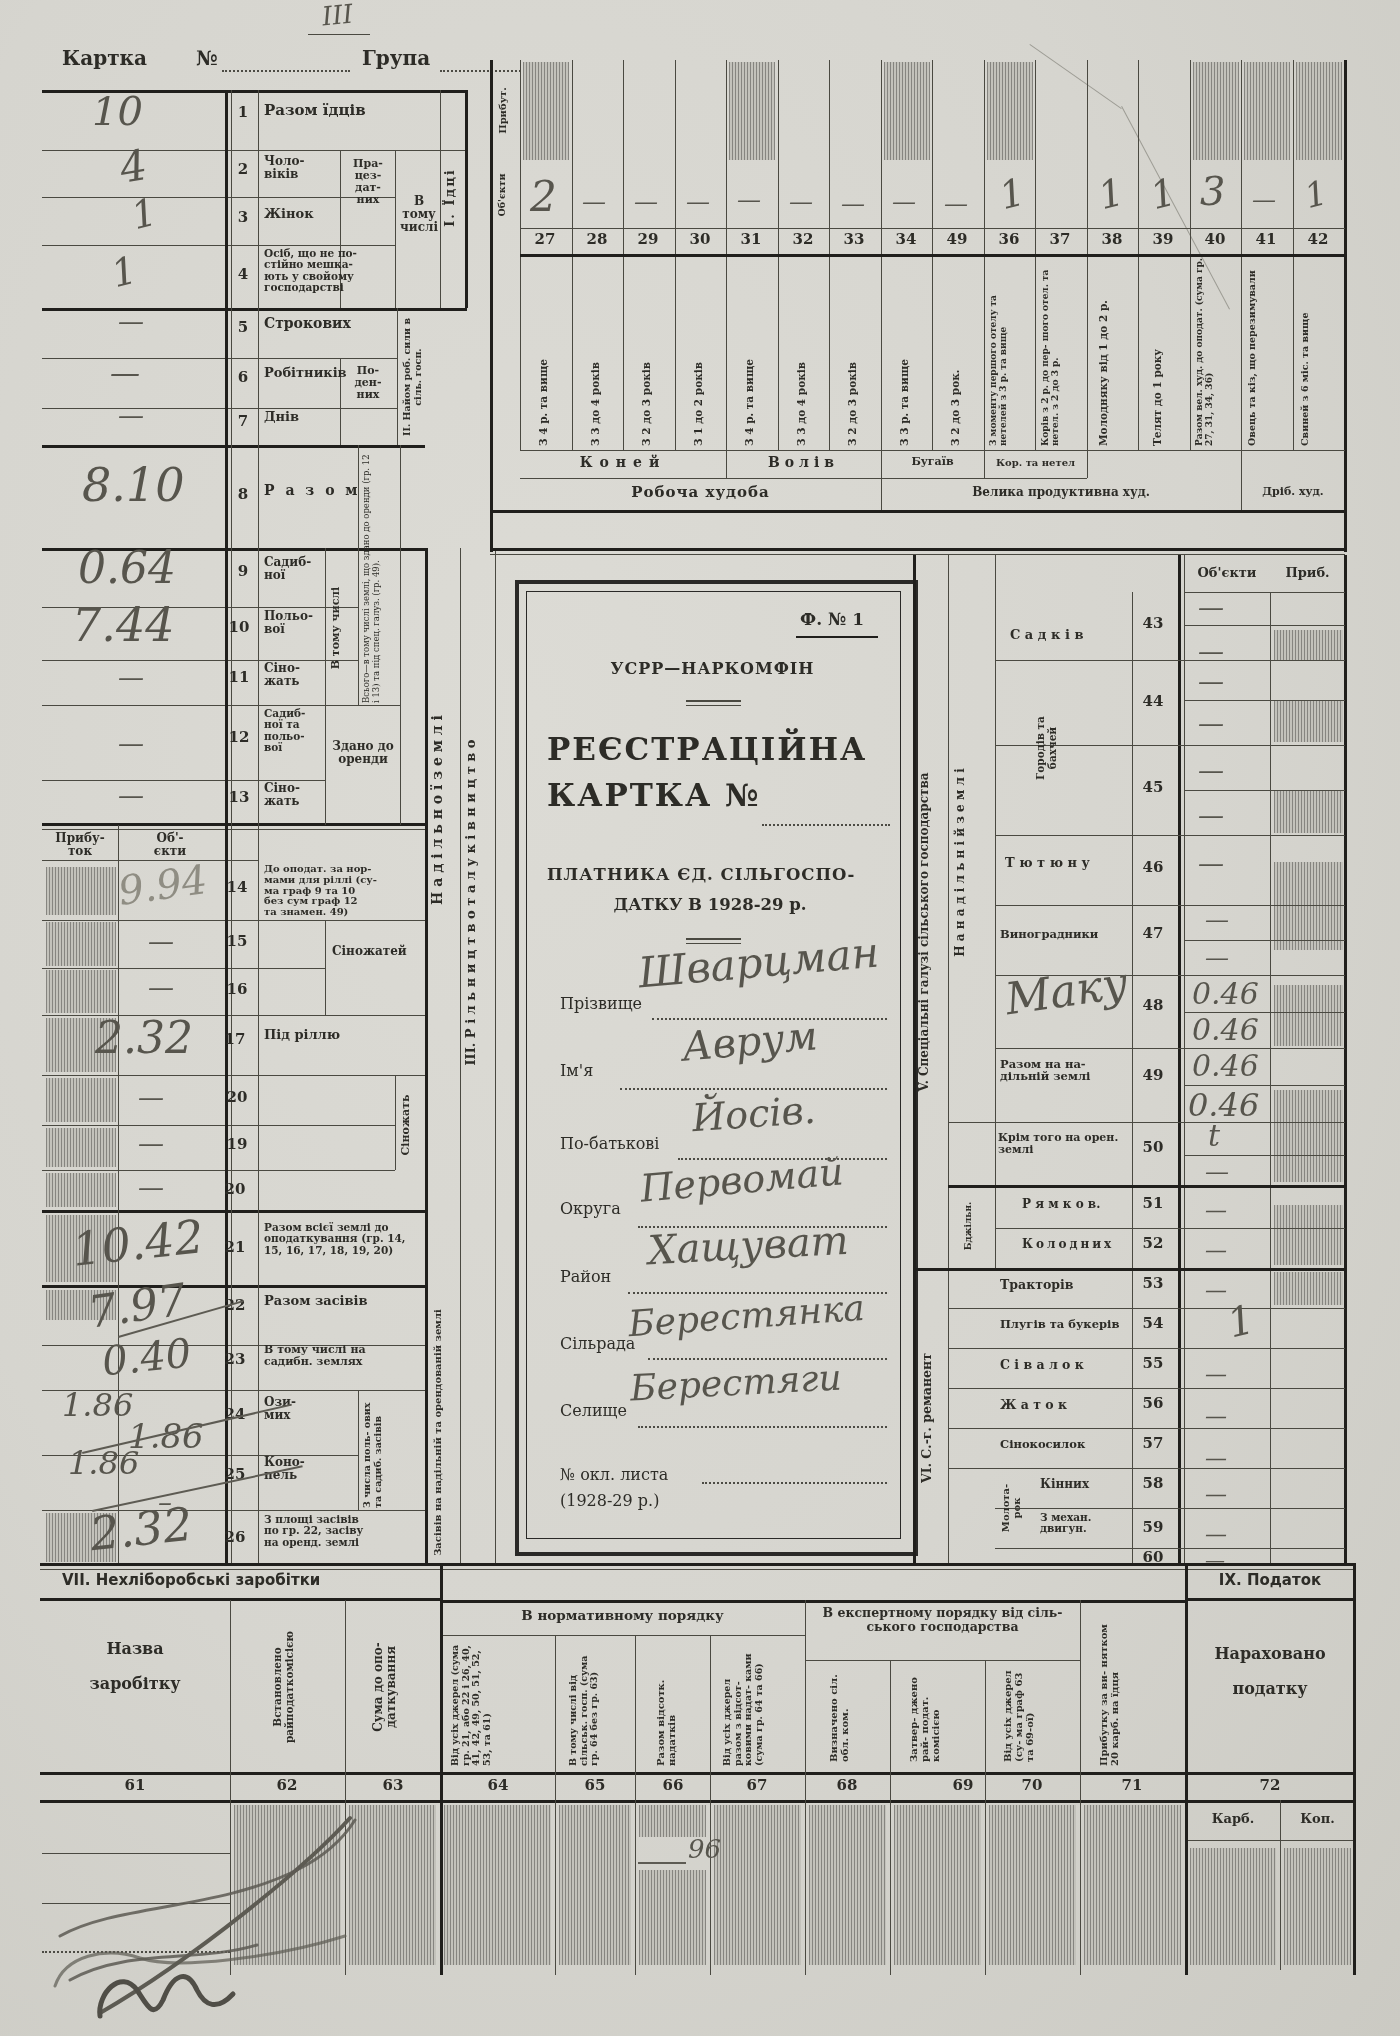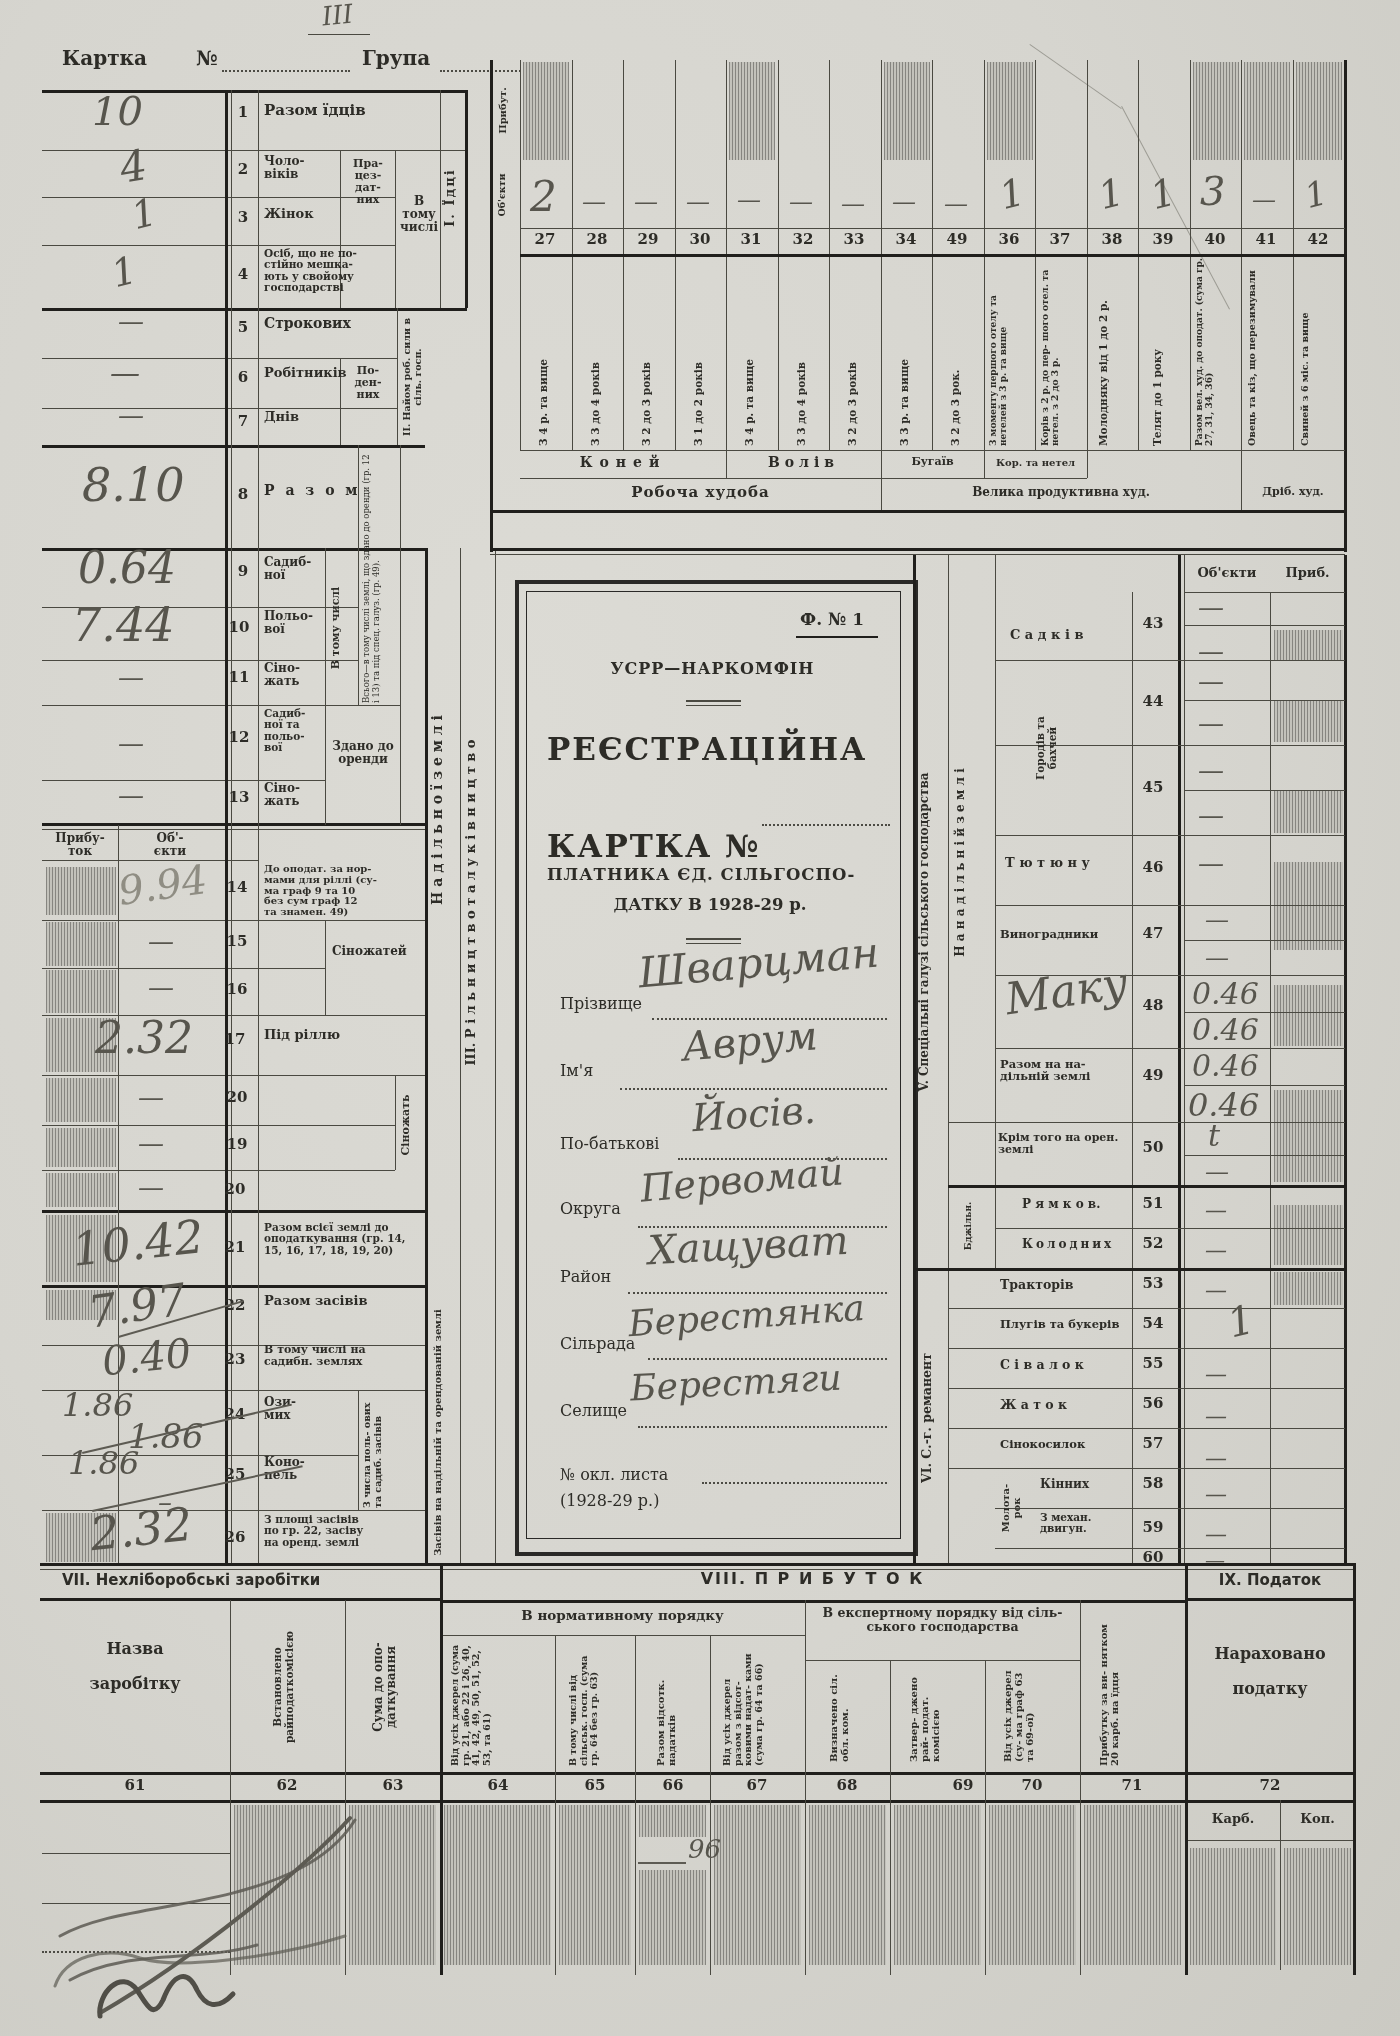--- a/index.html
+++ b/index.html
@@ -317,21 +317,21 @@
   <div class="t c" style="left:1241px;top:486px;width:104px;font-size:11px">Дріб. худ.</div>
 
   <div style="position:absolute;left:515px;top:580px;width:395px;height:968px;border:4px solid #2a2927"></div>
   <div style="position:absolute;left:526px;top:591px;width:373px;height:946px;border:1px solid #2a2927"></div>
   <div class="t" style="left:800px;top:610px;font-size:17px">Ф. № 1</div>
   <div class="hh" style="left:796px;top:636px;width:82px;height:2px"></div>
   <div class="t c" style="left:565px;top:660px;width:295px;font-size:16px;letter-spacing:1px">УСРР—НАРКОМФІН</div>
   <div class="hl" style="left:686px;top:700px;width:55px;height:2px"></div>
   <div class="hl" style="left:686px;top:705px;width:55px"></div>
   <div class="t" style="left:547px;top:733px;font-size:31px;letter-spacing:2px">РЕЄСТРАЦІЙНА</div>
-  <div class="t" style="left:547px;top:830px;font-size:31px;letter-spacing:2px">КАРТКА №</div>
+  <div class="t" style="left:547px;top:779px;font-size:31px;letter-spacing:2px">КАРТКА №</div>
   <div class="dot" style="left:762px;top:824px;width:128px"></div>
   <div class="t" style="left:547px;top:866px;font-size:16.5px;letter-spacing:1px">ПЛАТНИКА ЄД. СІЛЬГОСПО-</div>
   <div class="t c" style="left:575px;top:896px;width:270px;font-size:16.5px">ДАТКУ В 1928-29 р.</div>
   <div class="hl" style="left:686px;top:938px;width:55px;height:2px"></div>
   <div class="hl" style="left:686px;top:943px;width:55px"></div>
   <div class="t" style="left:560px;top:995px;font-size:16px;font-weight:400">Прізвище</div>
   <div class="dot" style="left:652px;top:1018px;width:235px"></div>
   <div class="hw" style="left:638px;top:938px;font-size:42px;transform:rotate(-5deg)">Шварцман</div>
   <div class="t" style="left:560px;top:1062px;font-size:16px;font-weight:400">Ім'я</div>
   <div class="dot" style="left:620px;top:1088px;width:267px"></div>
@@ -499,21 +499,20 @@
   <div class="vl" style="left:635px;top:1635px;height:340px"></div>
   <div class="vl" style="left:710px;top:1635px;height:340px"></div>
   <div class="vl" style="left:805px;top:1600px;height:375px"></div>
   <div class="vl" style="left:890px;top:1660px;height:315px"></div>
   <div class="vl" style="left:985px;top:1660px;height:315px"></div>
   <div class="vl" style="left:1080px;top:1600px;height:375px"></div>
   <div class="vh" style="left:1185px;top:1563px;height:412px"></div>
   <div class="vl" style="left:1280px;top:1800px;height:170px"></div>
   <div class="vh" style="left:1353px;top:1563px;height:412px"></div>
   <div class="t sans" style="left:62px;top:1572px;font-size:15px">VII. Нехліборобські заробітки</div>
-  <div class="t sans c" style="left:440px;top:1570px;width:745px;font-size:16px;letter-spacing:2px">VIII.   П Р И Б У Т О К</div>
   <div class="t sans c" style="left:1185px;top:1572px;width:170px;font-size:15px">IX. Податок</div>
   <div class="t c" style="left:440px;top:1608px;width:365px;font-size:13.5px">В нормативному порядку</div>
   <div class="t c" style="left:805px;top:1606px;width:275px;font-size:12.5px">В експертному порядку від сіль-
 ського господарства</div>
   <div class="t c" style="left:55px;top:1640px;width:160px;font-size:16px">Назва
 
 заробітку</div>
   <div class="rot c" style="left:272px;top:1766px;width:158px;font-size:10.5px">Встановлено
 райподаткомісією</div>
   <div class="rot c" style="left:372px;top:1766px;width:158px;font-size:12px">Сума до опо-

